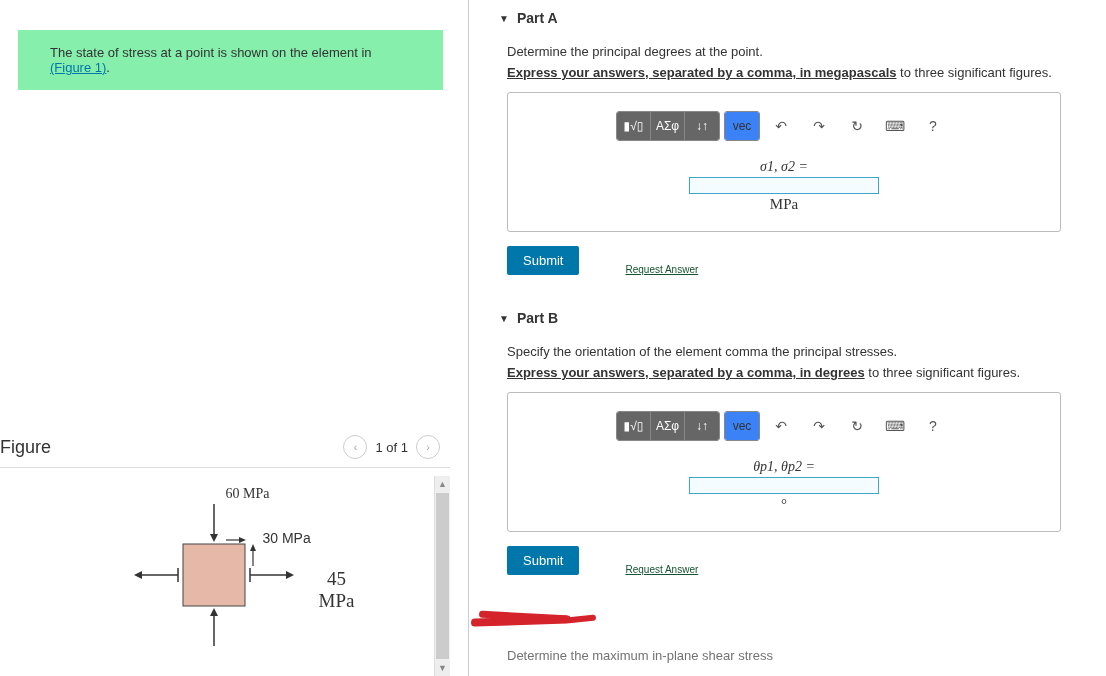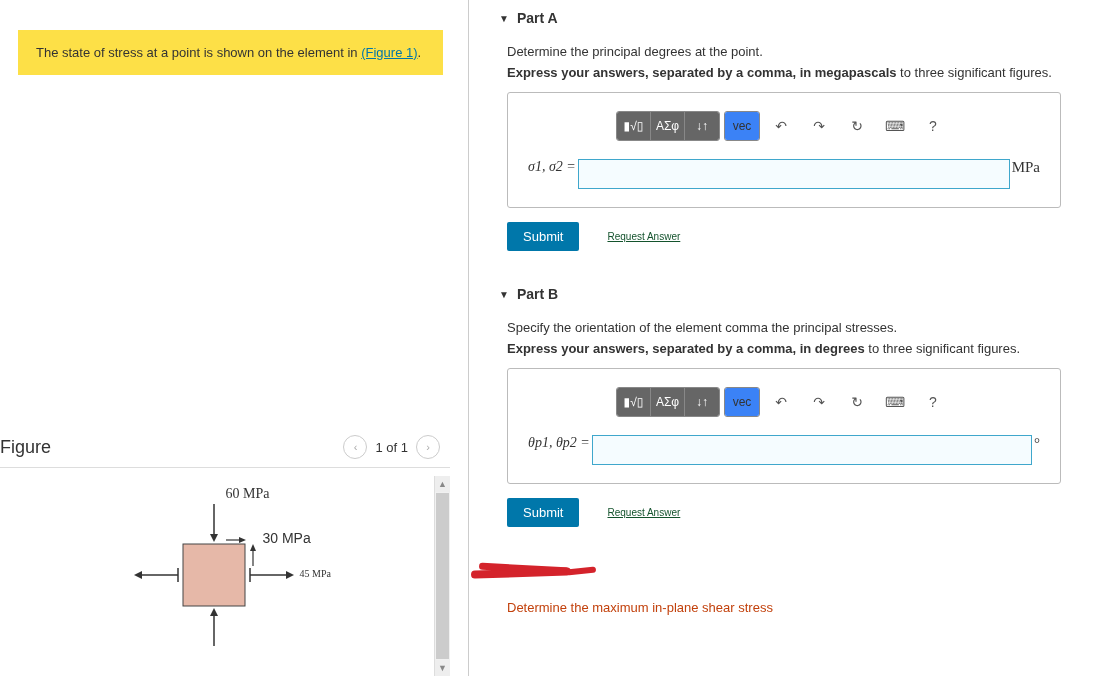--- a/index.html
+++ b/index.html
@@ -1,55 +1,55 @@
 <!DOCTYPE html>
 <html><head>
 <meta charset="utf-8">
 <style>
   * { box-sizing: border-box; margin: 0; padding: 0; }
   body { font-family: Arial, sans-serif; font-size: 14px; color: #333; width: 1106px; height: 676px; overflow: hidden; display: flex; }
   .left-panel { width: 468px; padding: 20px 15px 0 0; position: relative; }
-  .problem-statement { background: #fde047; padding: 15px 18px; margin: 10px 10px 0 18px; font-size: 13px; }
+  .problem-statement { background: #86efac; padding: 15px 32px; margin: 10px 10px 0 18px; font-size: 13px; }
   .problem-statement a { color: #0077aa; text-decoration: underline; }
   .figure-section { position: absolute; bottom: 0; left: 0; width: 450px; }
   .figure-header { display: flex; justify-content: space-between; align-items: center; padding: 0 10px 8px 0; border-bottom: 1px solid #ddd; margin-bottom: 8px; gap: 7px; }
   .figure-title { font-size: 18px; color: #333; }
   .figure-nav { display: flex; align-items: center; gap: 8px; font-size: 13px; }
   .nav-btn { width: 24px; height: 24px; border: 1px solid #ccc; border-radius: 12px; background: #fff; display: flex; align-items: center; justify-content: center; color: #aaa; cursor: pointer; font-size: 11px; }
   .figure-body { display: flex; padding-left: 31px; }
   .figure-image { flex: 1; display: flex; align-items: center; justify-content: center; height: 200px; position: relative; }
   .scrollbar { width: 16px; background: #f1f1f1; border-left: 1px solid #ddd; display: flex; flex-direction: column; justify-content: space-between; }
   .scroll-arrow { height: 16px; display: flex; align-items: center; justify-content: center; color: #888; font-size: 9px; background: #eee; }
   .scroll-thumb { flex: 1; background: #ccc; margin: 1px; }
   .divider { width: 1px; background: #ccc; }
   .right-panel { flex: 1; padding: 10px 20px 0 30px; background: #fff; overflow: hidden; }
   .part { margin-bottom: 35px; }
   .part-header { display: flex; align-items: center; gap: 8px; font-weight: bold; font-size: 14px; margin-bottom: 18px; }
   .part-header .caret { font-size: 10px; }
   .prompt { font-size: 13px; margin-bottom: 6px; margin-left: 8px;}
   .instructions { font-size: 13px; margin-bottom: 12px; margin-left: 8px;}
-  .instructions b { font-weight: bold; }
+  .instructions b { font-weight: bold; text-decoration: underline; }
   .answer-box { border: 1px solid #bbb; border-radius: 3px; padding: 18px 20px; margin: 0 0 14px 8px; width: 554px; }
   .toolbar { display: flex; gap: 4px; margin-bottom: 18px; margin-left: 88px; align-items: center; }
   .tb-group { display: flex; border: 1px solid #888; border-radius: 3px; overflow: hidden; }
   .tb-btn { width: 34px; height: 28px; display: flex; align-items: center; justify-content: center; background: #666; color: #fff; font-size: 12px; border-right: 1px solid #888; cursor: pointer; }
   .tb-btn.light { background: #3b82f6; color: #333; }
   .tb-btn:last-child { border-right: none; }
   .tb-single { width: 34px; height: 28px; display: flex; align-items: center; justify-content: center; color: #555; cursor: pointer; font-size: 14px; }
-  .answer-row { display: flex; gap: 2px; }
+  .answer-row { display: flex; align-items: center; gap: 2px; flex-direction: column; }
   .var-label { font-style: italic; font-family: "Times New Roman", serif; font-size: 14px; white-space: nowrap; }
   .answer-input { flex: 1; height: 30px; border: 1px solid #3fa7cc; background: #f5fcff; padding: 0 6px; font-size: 13px; }
   .unit { font-family: "Times New Roman", serif; font-size: 15px; }
-  .actions { display: flex; align-items: center; margin-left: 8px; }
+  .actions { display: flex; align-items: flex-end; gap: 18px; margin-left: 8px; }
   .submit-btn { background: #0077aa; color: #fff; border: none; padding: 7px 16px; font-size: 13px; cursor: pointer; border-radius: 2px; }
   .request-link { color: #14532d; text-decoration: underline; font-size: 10px; cursor: pointer; padding-left: 28px; }
   .redact { height: 20px; display: flex; align-items: center; margin-left: -28px; margin-bottom: 18px; }
   .red-scribble { position: relative; width: 130px; height: 15px;}
   .red-scribble div { position:absolute; background:#d4232b; border-radius: 6px; }
-  .cutoff { font-size: 13px; color: #c2410c; margin-left: 8px; }
+  .cutoff { font-size: 13px; color: #737373; margin-left: 8px; }
   
   .stress-el { position: relative; width: 250px; height: 180px; }
 </style>
 </head>
 <body>
 
 <div class="left-panel">
   <div class="problem-statement">
     <span>The state of stress at a point is shown on the element in </span><a href="#">(Figure 1)</a><span>.</span>
   </div>
@@ -85,21 +85,21 @@
             <line x1="142" y1="82" x2="142" y2="96" stroke="#333" stroke-width="1.5"></line>
 
             <line x1="145" y1="80" x2="145" y2="62" stroke="#333" stroke-width="1.2"></line>
             <polygon points="145,58 142,65 148,65" fill="#333"></polygon>
 
             <line x1="118" y1="54" x2="134" y2="54" stroke="#333" stroke-width="1.2"></line>
             <polygon points="138,54 131,51 131,57" fill="#333"></polygon>
           </svg>
           <div style="position:absolute; top:0; left:118px; font-family:'Times New Roman',serif; font-size:14px;">60 MPa</div>
           <div style="position:absolute; top:44px; left:155px; font-family:Liberation Sans, sans-serif; font-size:14px;">30 MPa</div>
-          <div style="position:absolute; top:82px; left:192px; font-family:'Times New Roman',serif; font-size:10px;text-align:center;">45 MPa</div>
+          <div style="position:absolute; top:82px; left:208px; font-family:'Times New Roman',serif; font-size:19px;text-align:center;">45 MPa</div>
         </div>
       </div>
       <div class="scrollbar">
         <div class="scroll-arrow">▲</div>
         <div class="scroll-thumb"></div>
         <div class="scroll-arrow">▼</div>
       </div>
     </div>
   </div>
 </div>

